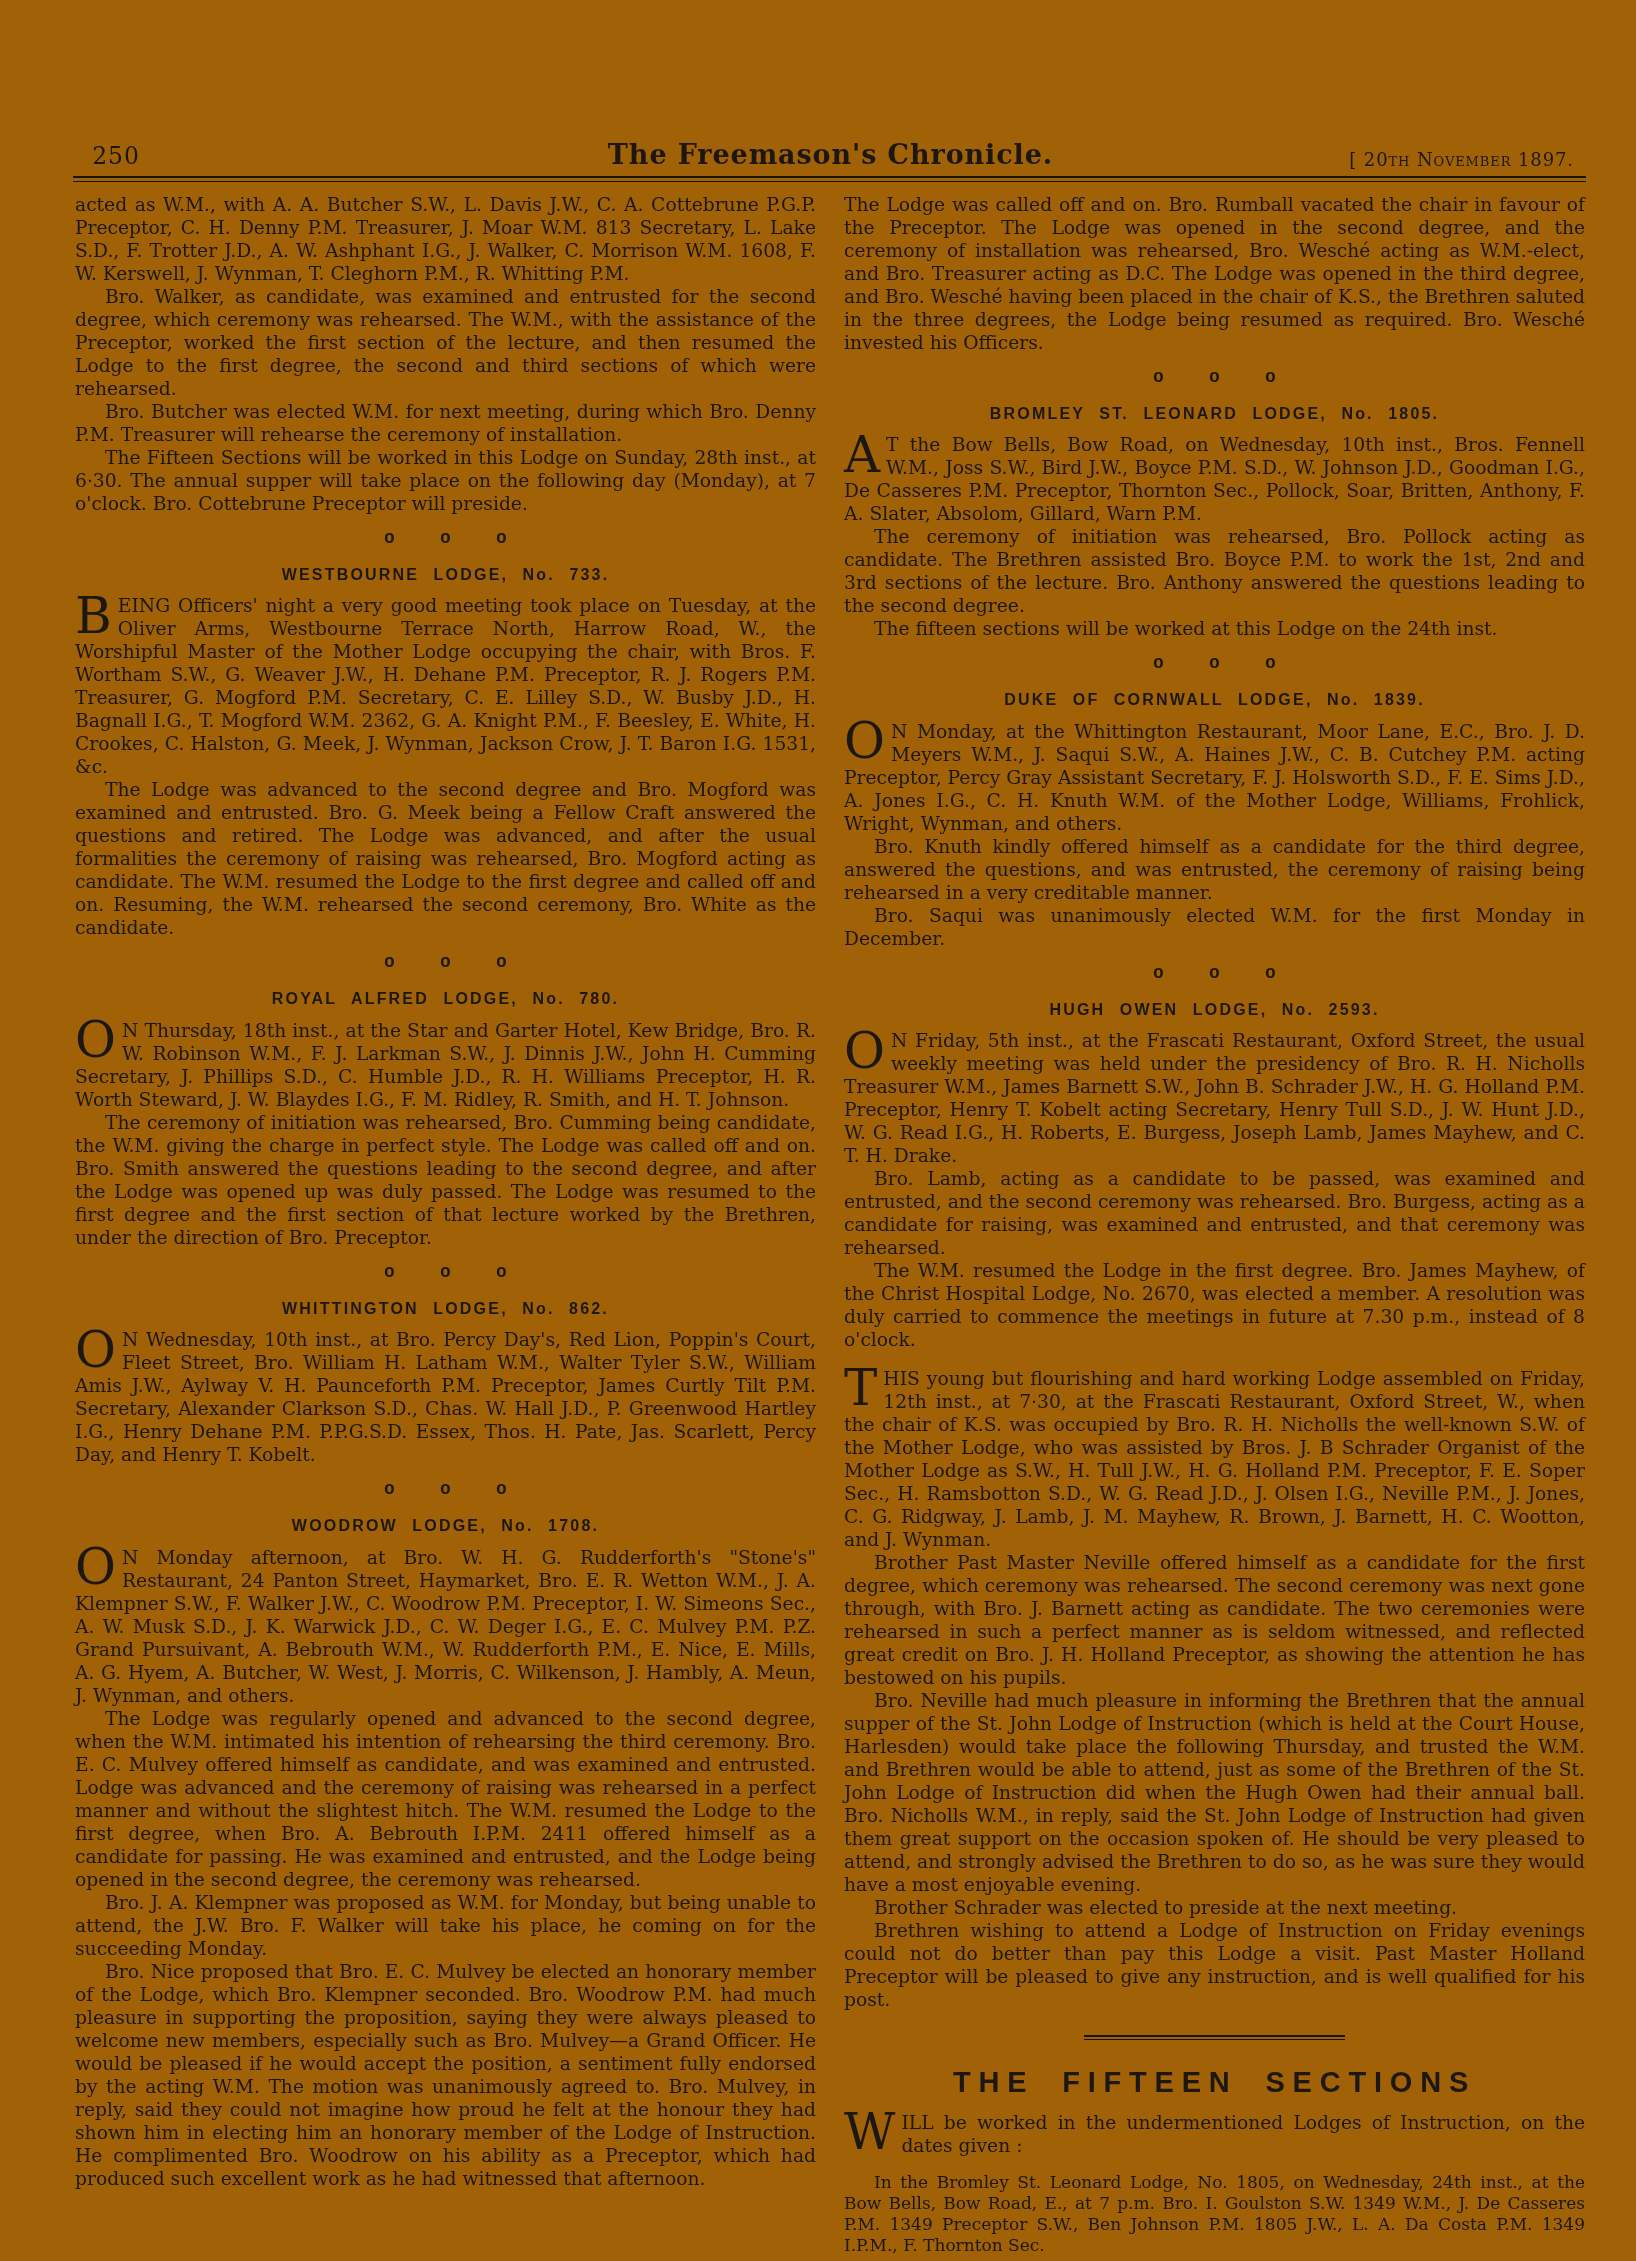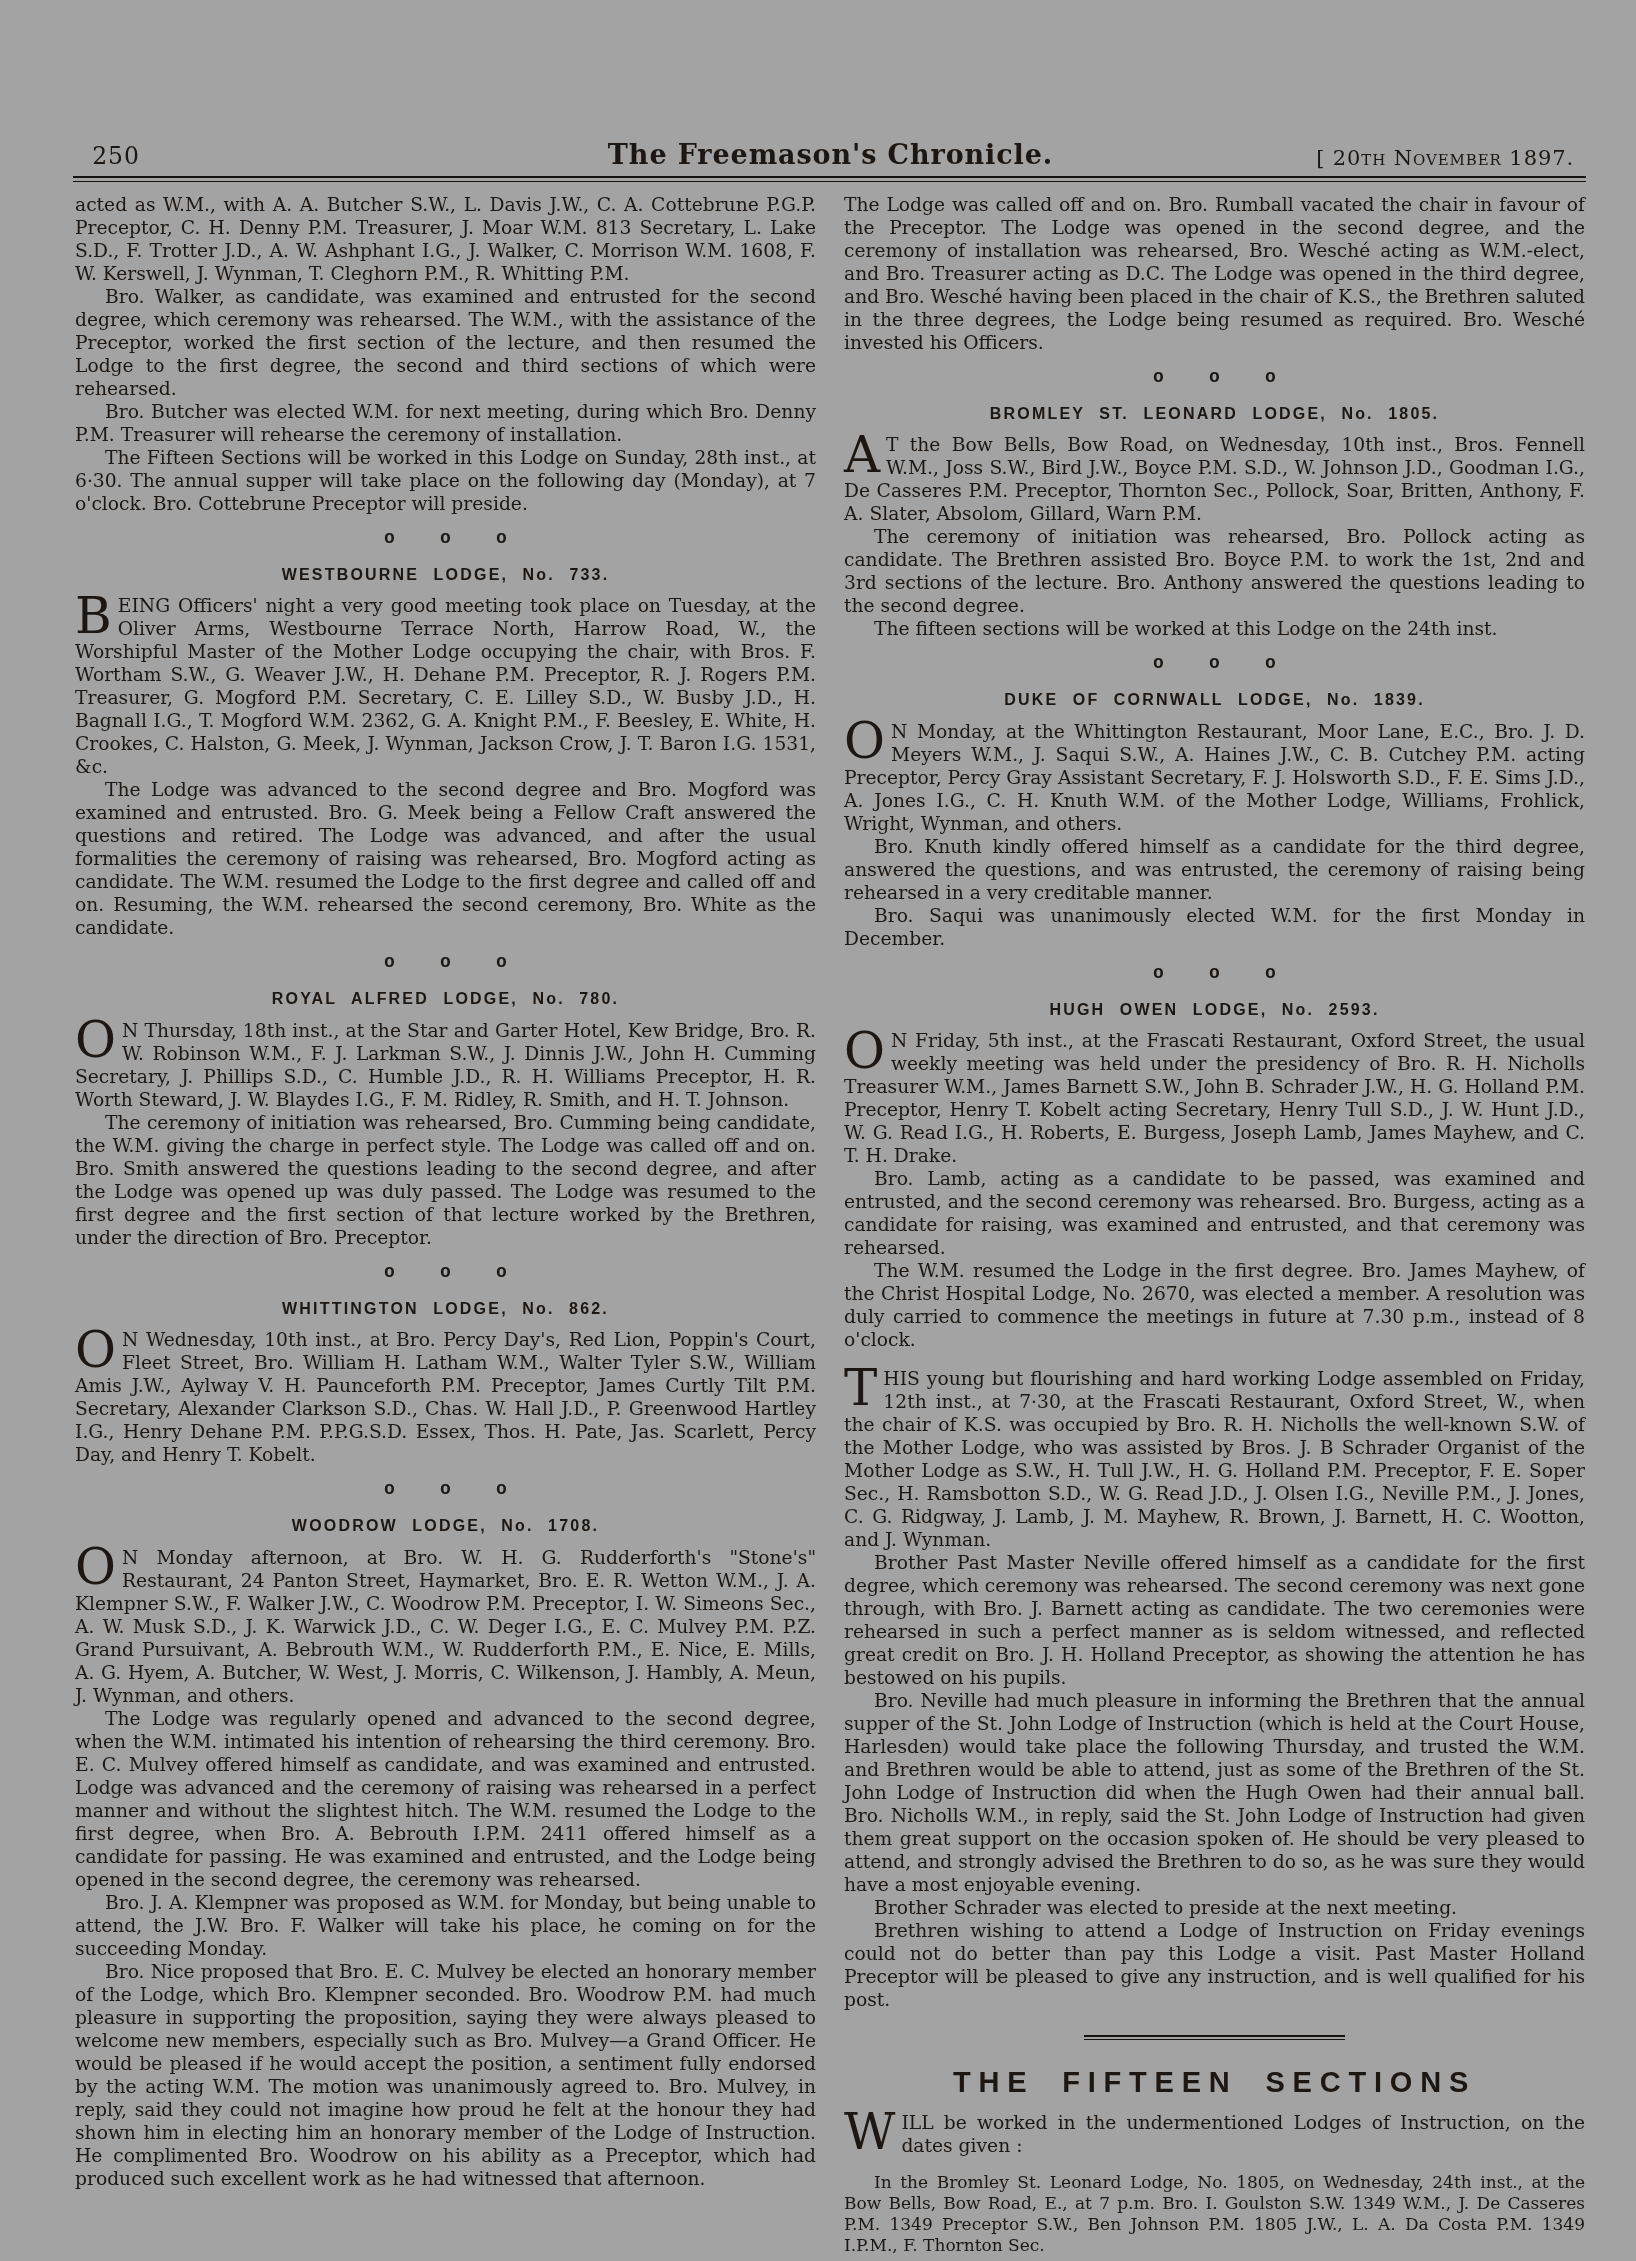--- a/index.html
+++ b/index.html
@@ -1,39 +1,39 @@
 <!DOCTYPE html>
 <html style="font-size:14px"><head>
 <meta charset="utf-8">
 <style>
   html,body{margin:0;padding:0;}
   body{background:#e8e6e0;}
   .page{
     position:relative;
     width:1637px;height:2261px;
-    background:#a3a3a3;
+    background:#a16207;
     color:#1c1713;
     overflow:hidden;
     font-family:"DejaVu Serif", serif;
   }
   
   .header{
     position:absolute;top:127px;left:87px;right:63px;height:43px;
   }
   .page-number{
     position:absolute;left:5.2px;bottom:0;
     font-size:23.5px;letter-spacing:0.9px;
   }
   .masthead{
     position:absolute;left:50%;bottom:0;transform:translateX(-50%);
     font-size:27px;font-weight:bold;letter-spacing:0.9px;white-space:nowrap;
   }
   .issue-date{
     position:absolute;right:0;bottom:0;
-    font-size:21px;font-variant:small-caps;letter-spacing:0.9px;white-space:nowrap;
+    font-size:18px;font-variant:small-caps;letter-spacing:0.9px;white-space:nowrap;
   }
   .header-rule{
     position:absolute;top:176px;left:73px;width:1513px;
     height:2.6px;border-top:2.6px solid #171310;border-bottom:0.9px solid #171310;
   }
   
   .columns{
     position:absolute;top:193px;left:75px;width:1510px;
     display:flex;gap:28px;align-items:flex-start;
   }

